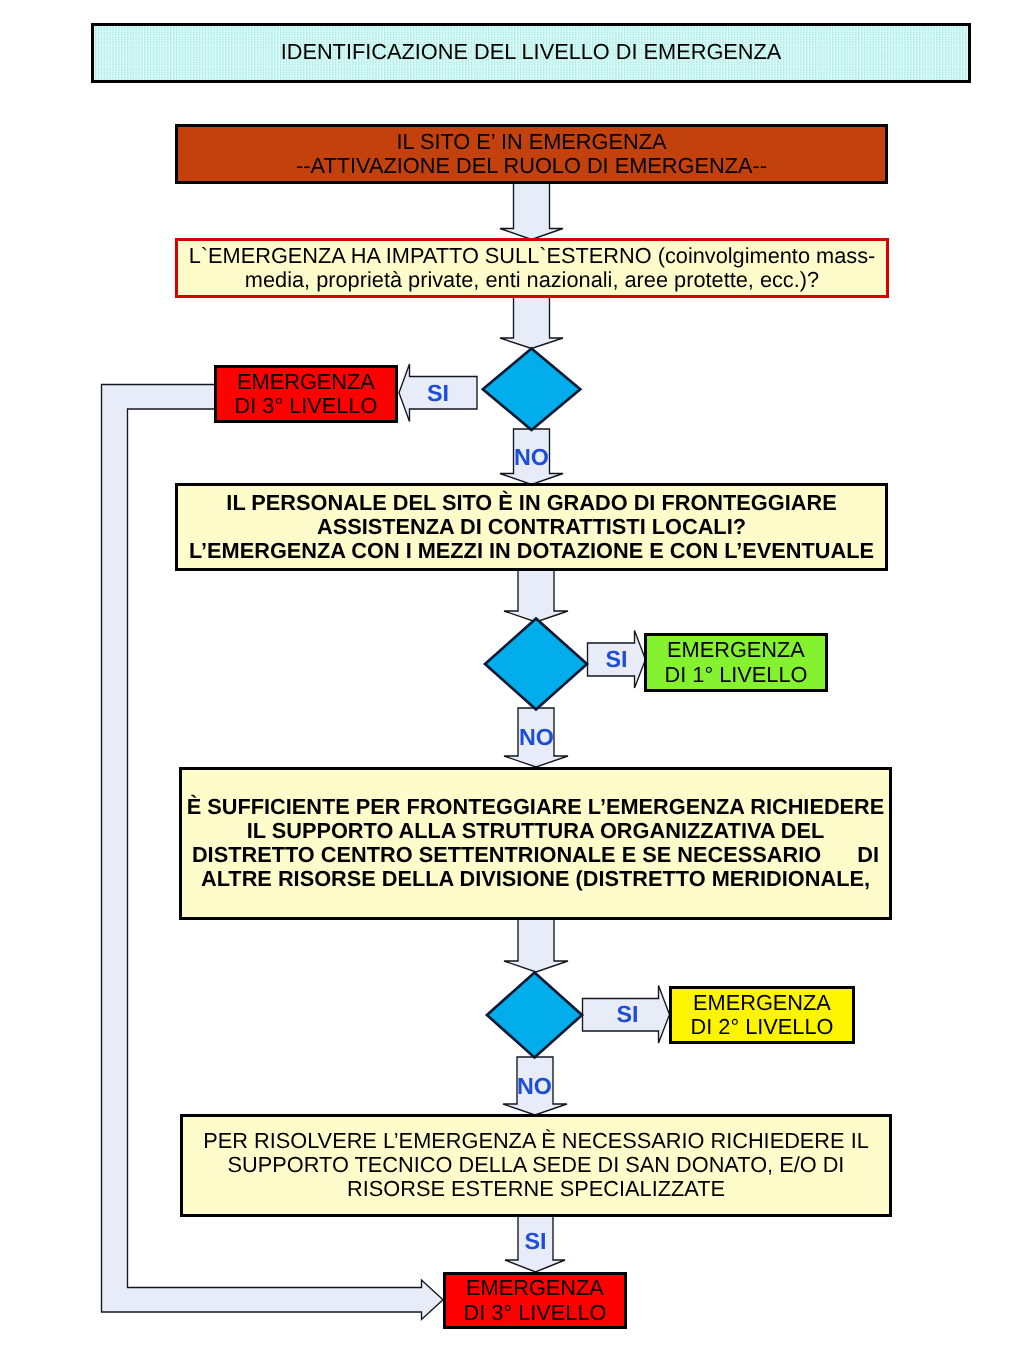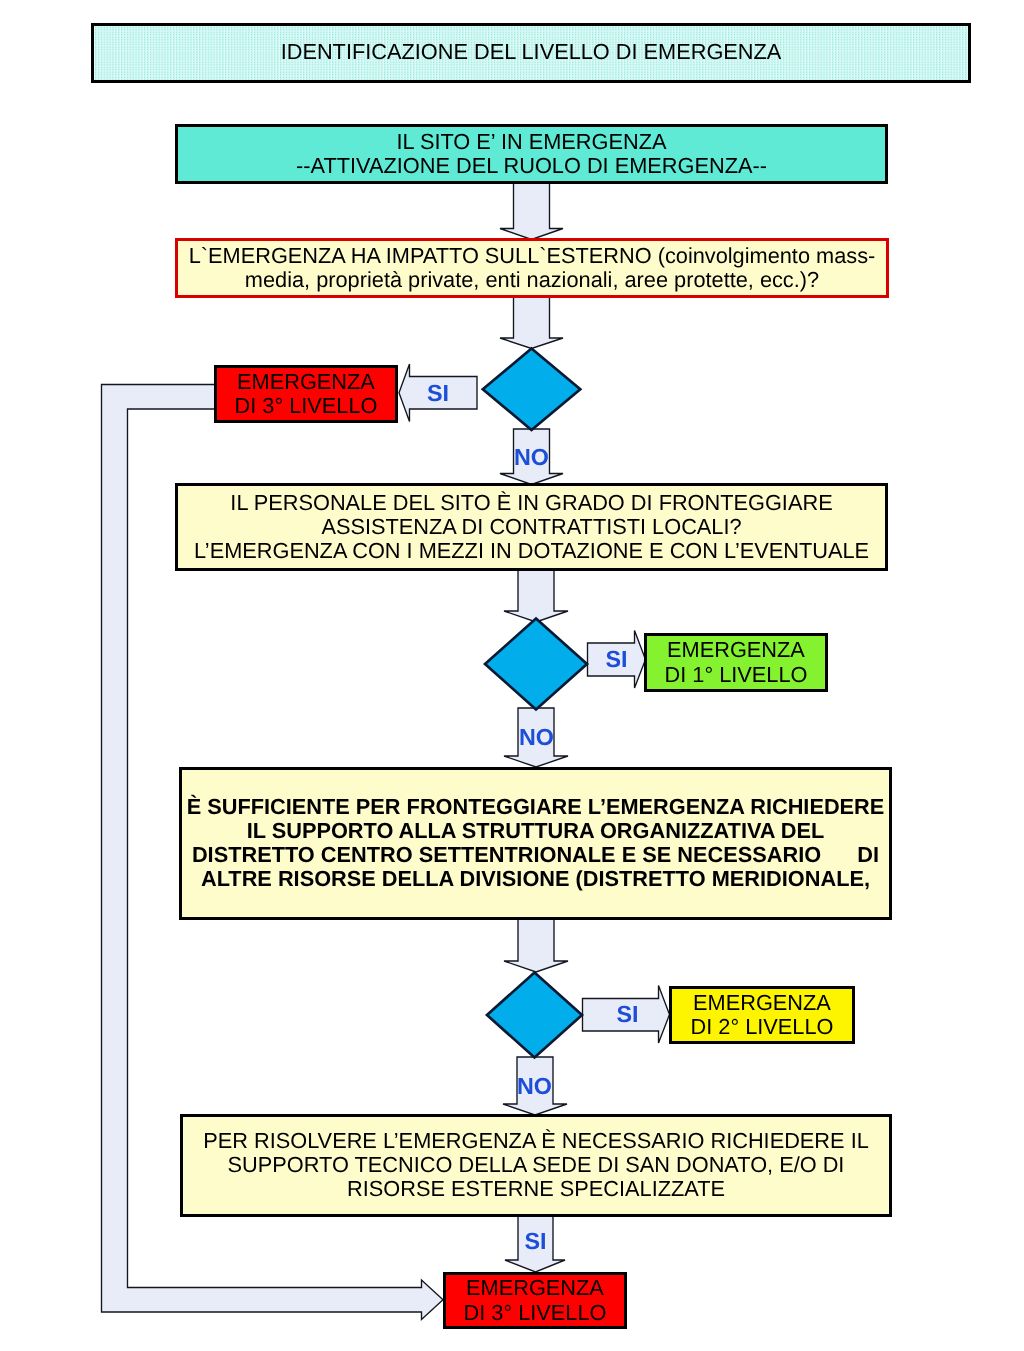--- a/index.html
+++ b/index.html
@@ -60,36 +60,36 @@
   </svg>
 
   <div class="abs box" style="left:91px;top:22.5px;width:880px;height:60px;border:3px solid #000;
               background-color:#c9f7f2;
               background-image:radial-gradient(circle at 1.45px 1.25px, rgba(90,195,188,0.50) 0.5px, rgba(90,195,188,0) 0.85px),
                                repeating-linear-gradient(90deg, rgba(255,255,255,0.45) 0px, rgba(255,255,255,0.45) 1px, rgba(255,255,255,0) 1px, rgba(255,255,255,0) 3px);
               background-size:2.9px 2.5px, 2.9px 2.5px;">
     <span class="ln">IDENTIFICAZIONE DEL LIVELLO DI EMERGENZA</span>
   </div>
 
-  <div class="abs box" style="left:175px;top:124px;width:713px;height:60px;border:3px solid #000;background:#5eead4;">
+  <div class="abs box" style="left:175px;top:124px;width:713px;height:60px;border:3px solid #000;background:#c2410c;">
     <span class="ln">IL SITO E’ IN EMERGENZA</span>
     <span class="ln">--ATTIVAZIONE DEL RUOLO DI EMERGENZA--</span>
   </div>
 
   <div class="abs box" style="left:175px;top:238px;width:714px;height:60px;border:3.5px solid #d90000;background:#fffccc;">
     <span class="ln">L`EMERGENZA HA IMPATTO SULL`ESTERNO (coinvolgimento mass-</span>
     <span class="ln">media, proprietà private, enti nazionali, aree protette, ecc.)?</span>
   </div>
 
   <div class="abs box" style="left:214px;top:364.5px;width:184px;height:58.5px;border:3px solid #000;background:#ff0000;">
     <span class="ln">EMERGENZA</span>
     <span class="ln">DI 3° LIVELLO</span>
   </div>
 
-  <div class="abs box" style="left:175px;top:483px;width:713px;height:88px;border:3px solid #000;background:#fffccc;">
+  <div class="abs box" style="left:175px;top:483px;width:713px;height:88px;border:3px solid #000;background:#fffccc;font-weight:bold;">
     <span class="ln">IL PERSONALE DEL SITO È IN GRADO DI FRONTEGGIARE</span>
     <span class="ln">ASSISTENZA DI CONTRATTISTI LOCALI?</span>
     <span class="ln">L’EMERGENZA CON I MEZZI IN DOTAZIONE E CON L’EVENTUALE</span>
   </div>
 
   <div class="abs box" style="left:644px;top:633px;width:184px;height:59px;border:3px solid #000;background:#85f230;">
     <span class="ln">EMERGENZA</span>
     <span class="ln">DI 1° LIVELLO</span>
   </div>
 

